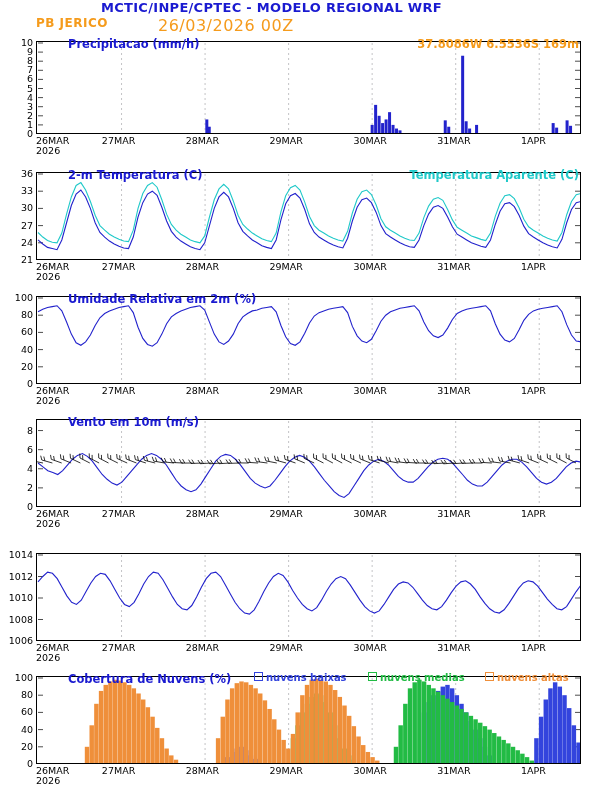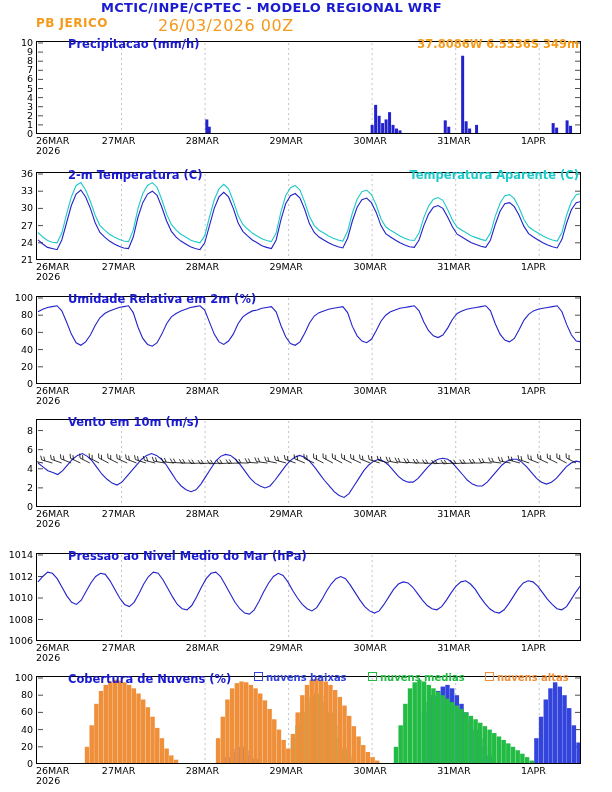--- a/index.html
+++ b/index.html
@@ -85,21 +85,21 @@
         <rect x="424.15384615384613" y="13.739999999999995" width="3" height="78.26" fill="#2222cc"></rect>
         <rect x="427.63461538461536" y="79.26" width="3" height="12.739999999999995" fill="#2222cc"></rect>
         <rect x="431.1153846153846" y="86.54" width="3" height="5.459999999999994" fill="#2222cc"></rect>
         <rect x="438.0769230769231" y="82.9" width="3" height="9.099999999999994" fill="#2222cc"></rect>
         <rect x="514.6538461538462" y="81.08" width="3" height="10.920000000000002" fill="#2222cc"></rect>
         <rect x="518.1346153846154" y="85.63" width="3" height="6.3700000000000045" fill="#2222cc"></rect>
         <rect x="528.5769230769231" y="78.35" width="3" height="13.650000000000006" fill="#2222cc"></rect>
         <rect x="532.0576923076923" y="83.81" width="3" height="8.189999999999998" fill="#2222cc"></rect>
       </svg>
       <div class="ptitle" style="left: 32px; top: -4px;">Precipitacao (mm/h)</div>
-      <div class="ptitle coord" style="right: 2px; top: -4px;">37.8086W 6.5536S 349m</div>
+      <div class="ptitle coord" style="right: 2px; top: -4px;">37.8086W 6.5536S 169m</div>
       <div class="ylab" style="right: 548px; top: 92px;">0</div>
       <div class="ylab" style="right: 548px; top: 82.9px;">1</div>
       <div class="ylab" style="right: 548px; top: 73.8px;">2</div>
       <div class="ylab" style="right: 548px; top: 64.7px;">3</div>
       <div class="ylab" style="right: 548px; top: 55.6px;">4</div>
       <div class="ylab" style="right: 548px; top: 46.5px;">5</div>
       <div class="ylab" style="right: 548px; top: 37.4px;">6</div>
       <div class="ylab" style="right: 548px; top: 28.3px;">7</div>
       <div class="ylab" style="right: 548px; top: 19.2px;">8</div>
       <div class="ylab" style="right: 548px; top: 10.1px;">9</div>
@@ -413,21 +413,20 @@
         <line x1="1" y1="65.5" x2="6" y2="65.5" stroke="#000" stroke-width="0.7"></line>
         <line x1="538" y1="65.5" x2="544" y2="65.5" stroke="#000" stroke-width="0.7"></line>
         <line x1="1" y1="44" x2="6" y2="44" stroke="#000" stroke-width="0.7"></line>
         <line x1="538" y1="44" x2="544" y2="44" stroke="#000" stroke-width="0.7"></line>
         <line x1="1" y1="22.5" x2="6" y2="22.5" stroke="#000" stroke-width="0.7"></line>
         <line x1="538" y1="22.5" x2="544" y2="22.5" stroke="#000" stroke-width="0.7"></line>
         <line x1="1" y1="1" x2="6" y2="1" stroke="#000" stroke-width="0.7"></line>
         <line x1="538" y1="1" x2="544" y2="1" stroke="#000" stroke-width="0.7"></line>
         <polyline points="1.00,27.88 5.81,22.50 10.61,18.20 15.42,19.28 20.22,24.65 25.03,33.25 29.83,41.85 34.64,48.30 39.44,50.45 44.25,46.15 49.05,37.55 53.86,28.95 58.66,22.50 63.47,19.28 68.27,20.35 73.08,26.80 77.88,35.40 82.69,44.00 87.50,50.45 92.30,52.60 97.11,48.30 101.91,39.70 106.72,30.03 111.52,22.50 116.33,18.20 121.13,19.28 125.94,25.72 130.74,34.33 135.55,42.92 140.35,50.45 145.16,54.75 149.96,55.83 154.77,51.53 159.58,42.92 164.38,33.25 169.19,24.65 173.99,19.28 178.80,18.20 183.60,22.50 188.41,31.10 193.21,39.70 198.02,48.30 202.82,54.75 207.63,59.05 212.43,60.13 217.24,55.83 222.04,47.22 226.85,37.55 231.65,28.95 236.46,22.50 241.27,19.28 246.07,21.42 250.88,27.88 255.68,36.47 260.49,44.00 265.29,50.45 270.10,54.75 274.90,56.90 279.71,53.67 284.51,46.15 289.32,37.55 294.12,30.03 298.93,24.65 303.73,22.50 308.54,24.65 313.35,31.10 318.15,38.63 322.96,46.15 327.76,52.60 332.57,56.90 337.37,59.05 342.18,56.90 346.98,50.45 351.79,42.92 356.59,35.40 361.40,30.03 366.20,27.88 371.01,28.95 375.81,33.25 380.62,39.70 385.42,46.15 390.23,51.53 395.04,54.75 399.84,55.83 404.65,52.60 409.45,46.15 414.26,38.63 419.06,32.17 423.87,27.88 428.67,26.80 433.48,30.03 438.28,35.40 443.09,42.92 447.89,49.38 452.70,54.75 457.50,57.97 462.31,59.05 467.12,55.83 471.92,49.38 476.73,41.85 481.53,34.33 486.34,28.95 491.14,26.80 495.95,27.88 500.75,32.17 505.56,38.63 510.36,45.08 515.17,50.45 519.97,54.75 524.78,55.83 529.58,52.60 534.39,45.08 539.19,37.55 544.00,31.10" fill="none" stroke="#2222cc" stroke-width="1.1"></polyline>
       </svg>
-      <div class="ptitle" style="left: 32px; top: -4px;">Pressao ao Nivel Medio do Mar (hPa)</div>
       <div class="ylab" style="right: 548px; top: 87px;">1006</div>
       <div class="ylab" style="right: 548px; top: 65.5px;">1008</div>
       <div class="ylab" style="right: 548px; top: 44px; text-align: center;">1010</div>
       <div class="ylab" style="right: 548px; top: 22.5px;">1012</div>
       <div class="ylab" style="right: 548px; top: 1px;">1014</div>
       <div class="xlab" style="left: 0px; top: 89px;">26MAR</div>
       <div class="xlab" style="left: 65.8462px; top: 89px;">27MAR</div>
       <div class="xlab" style="left: 149.692px; top: 89px;">28MAR</div>
       <div class="xlab" style="left: 233.538px; top: 89px;">29MAR</div>
       <div class="xlab" style="left: 317.385px; top: 89px;">30MAR</div>

